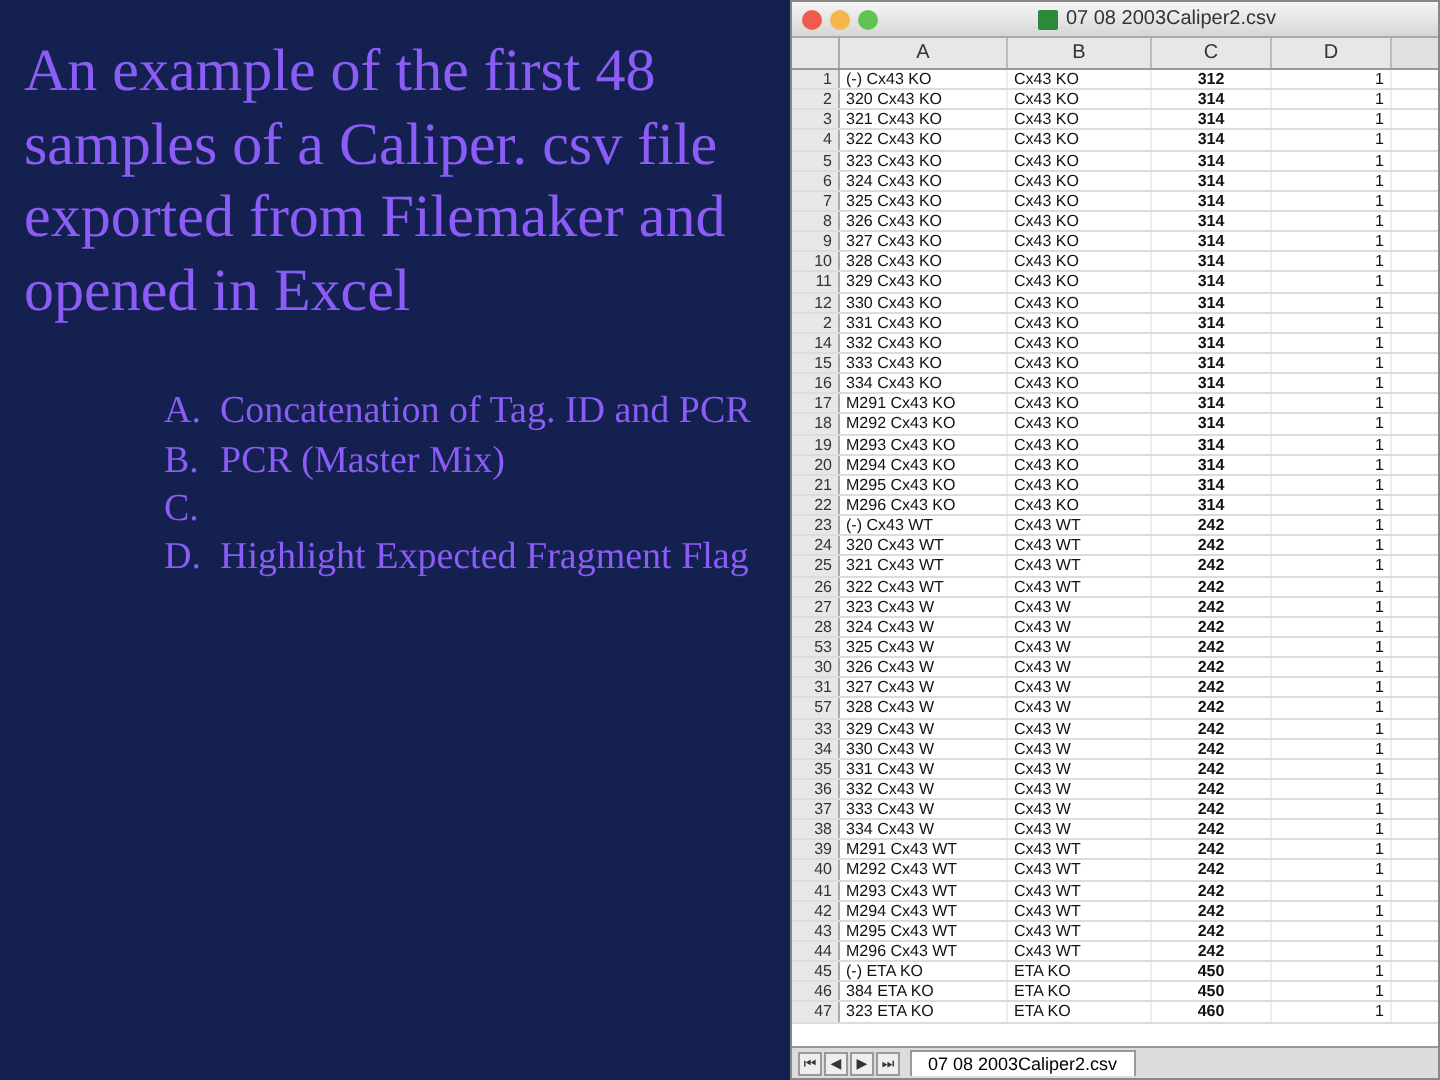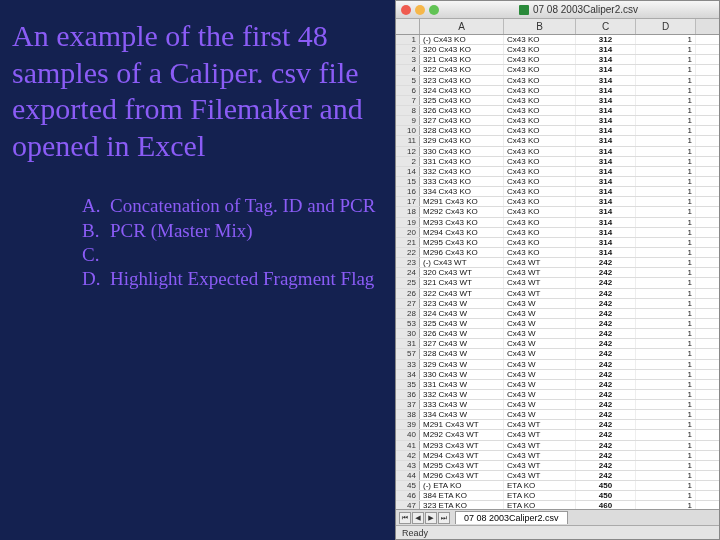--- a/index.html
+++ b/index.html
@@ -523,16 +523,13 @@
   <div class="sheet-tabs">
     <div class="nav-arrows">
       <div class="nav-btn">⏮</div>
       <div class="nav-btn">◀</div>
       <div class="nav-btn">▶</div>
       <div class="nav-btn">⏭</div>
     </div>
     <div class="tab">07 08 2003Caliper2.csv</div>
   </div>
 
-  <div class="statusbar">
-    <span>Ready</span>
-  </div>
 </div>
 
 </body></html>

